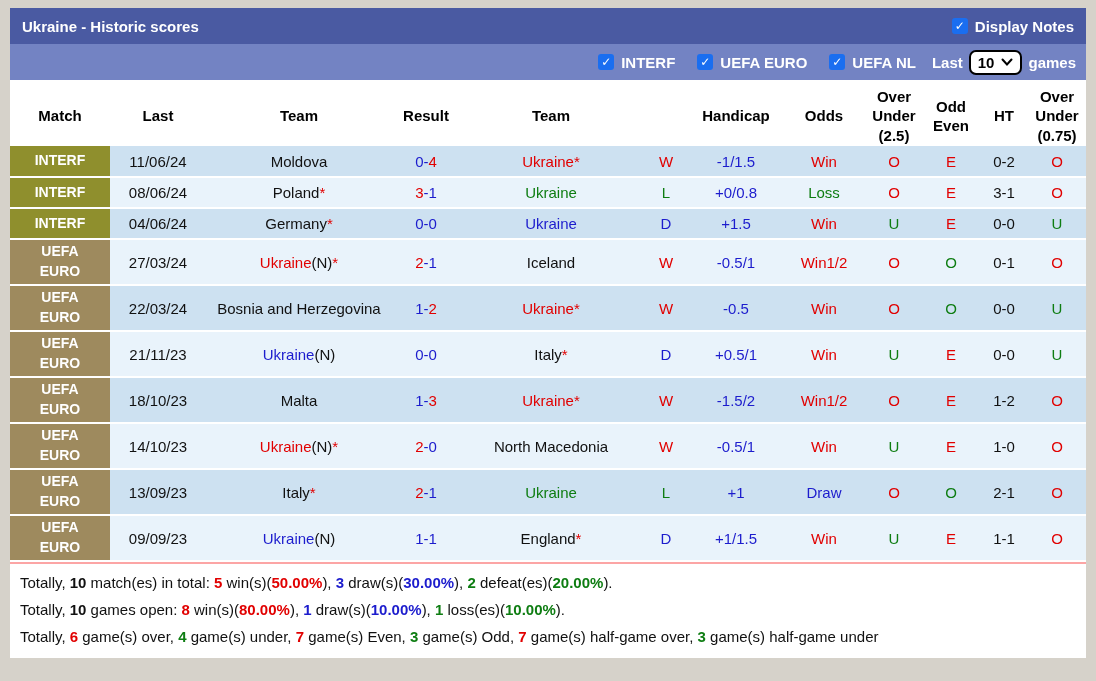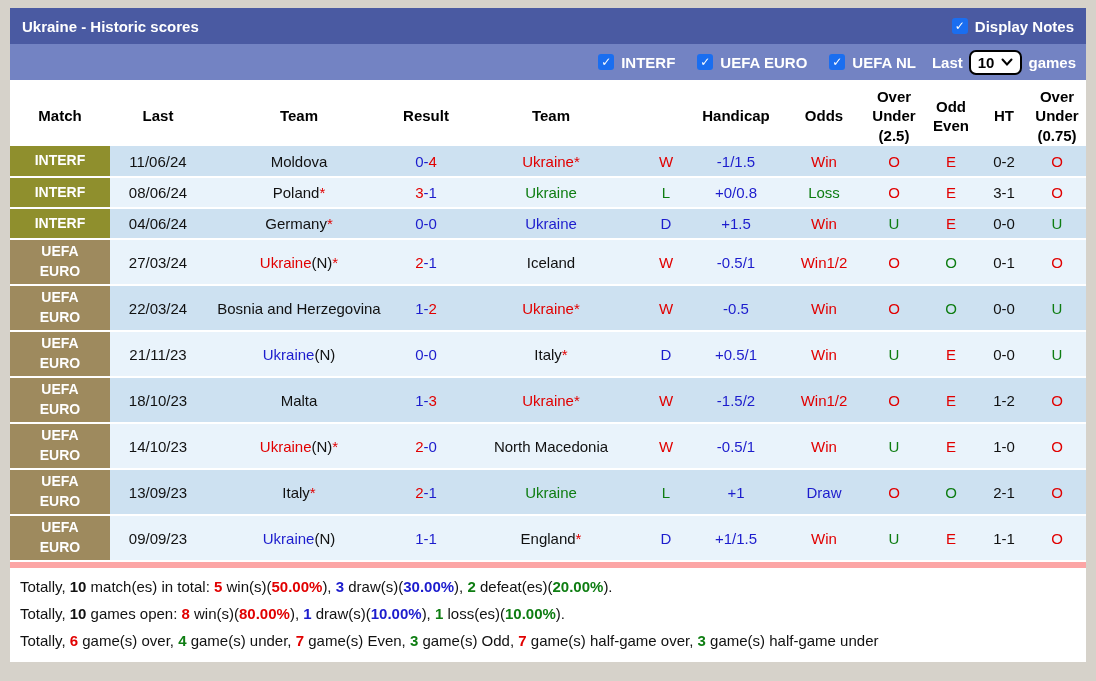--- a/index.html
+++ b/index.html
@@ -44,21 +44,21 @@
   tbody td{border-bottom:2px solid #fff;font-size:15px;}
   tr.single td{height:31px;}
   tr.double td{height:46px;}
   tr.dark td{background:var(--c-rowdark);}
   tr.light td{background:var(--c-rowlight);}
   td.league{color:#fff;font-weight:bold;font-size:14px;line-height:1.4;}
   td.league.interf{background:var(--c-olive)!important;}
   td.league.euro{background:var(--c-tan)!important;}
   .c-red{color:var(--c-red);} .c-blue{color:var(--c-blue);}
   .c-green{color:var(--c-green);} .c-black{color:var(--c-black);text-align:right;}
-  .footer{border-top:6px solid #fca5a5;padding:5px 10px 8px 10px;background:#fff;}
+  .footer{border-top:2px solid #fca5a5;padding:5px 10px 8px 10px;background:#fff;}
   .footer .fline{line-height:27px;white-space:nowrap;}
   .chev{display:inline-block;}
 </style>
 </head>
 <body>
 
 <div class="page">
 
   <div class="titlebar">
     <span>Ukraine - Historic scores</span>

